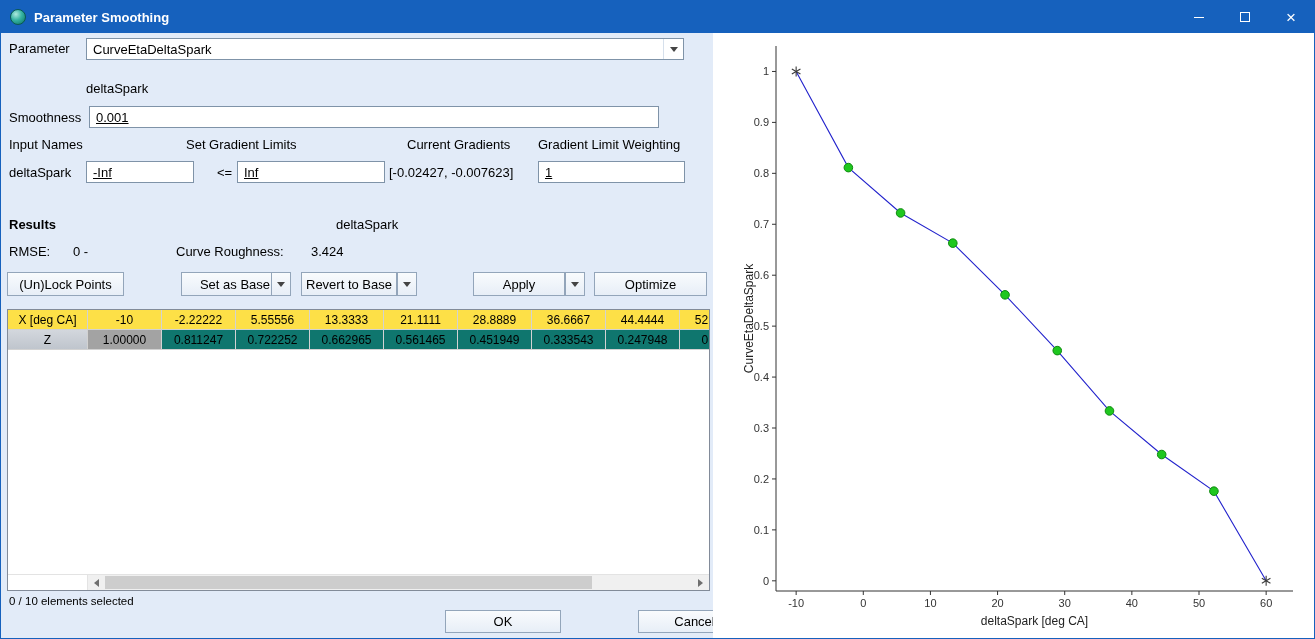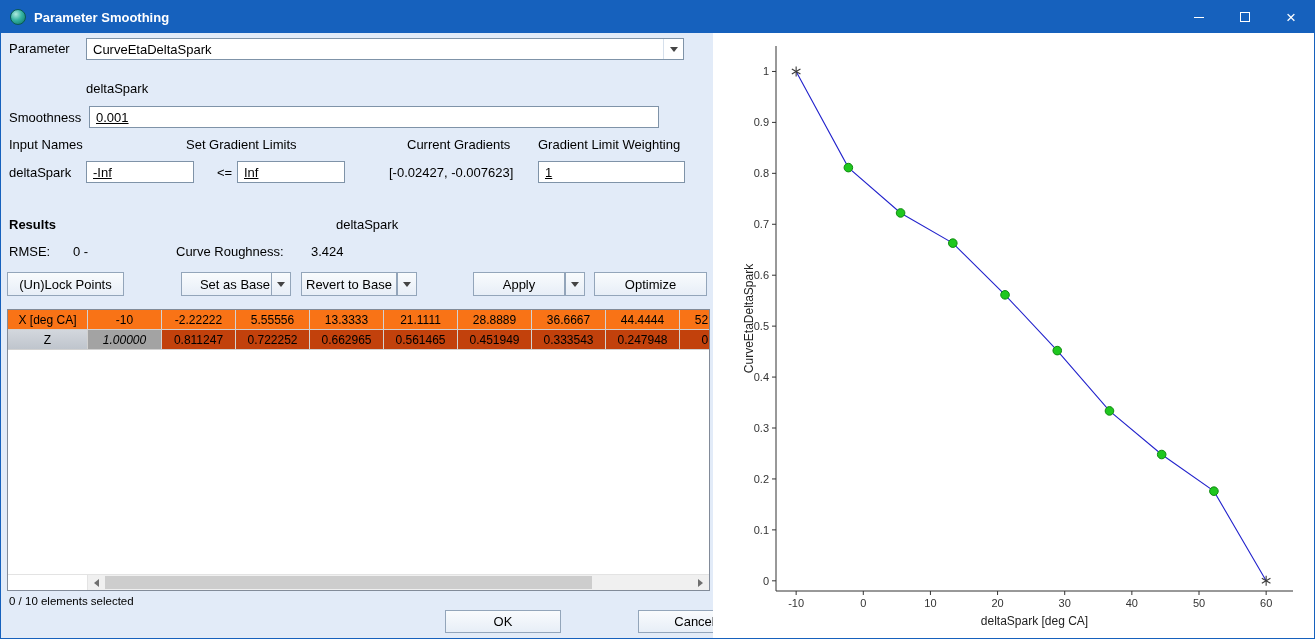--- a/index.html
+++ b/index.html
@@ -41,23 +41,23 @@
     font-family:"Liberation Sans",sans-serif;font-size:13px;cursor:default;
   }
   .btn-arrow{width:20px;}
   .footer-btn{height:23px;}
   
   .ptable{position:absolute;left:6px;top:276px;width:703px;height:282px;background:#fff;border:1px solid #828b99;overflow:hidden;}
   .trow{display:flex;height:20px;overflow:hidden;}
   .cell{flex:0 0 74px;border-right:1px solid #d2d2d2;border-bottom:1px solid #d2d2d2;
     display:flex;align-items:center;justify-content:center;font-size:12px;white-space:nowrap;overflow:hidden;}
   .rowhead{flex:0 0 80px;}
-  .head{background:#f97316;}
-  .val{background:#c2410c;}
-  .sel{background:#a3a3a3;font-style:italic;}
+  .head{background:#fde047;}
+  .val{background:#0f766e;}
+  .sel{background:#a3a3a3;}
   .zhead{background:linear-gradient(#d3d7dd,#bfc5cd);}
   .hscroll{position:absolute;left:0;right:0;bottom:0;height:16px;display:flex;border-top:1px solid #e3e3e3;background:#f0f0f0;}
   .hs-spacer{flex:0 0 80px;background:#fff;border-right:1px solid #e3e3e3;}
   .hs-arrow{flex:0 0 17px;display:flex;align-items:center;justify-content:center;background:#f0f0f0;}
   .hs-track{flex:1;position:relative;background:#f0f0f0;}
   .hs-thumb{position:absolute;left:0;top:1px;bottom:1px;width:487px;background:#cdcdcd;}
   .tri-left{width:0;height:0;border-top:4px solid transparent;border-bottom:4px solid transparent;border-right:5px solid #6f6f6f;}
   .tri-right{width:0;height:0;border-top:4px solid transparent;border-bottom:4px solid transparent;border-left:5px solid #6f6f6f;}
   .status{position:absolute;left:8px;top:562px;font-size:11.5px;}
   
@@ -100,21 +100,21 @@
   <input type="text" class="num" style="left: 88px; top: 73px; width: 570px;" value="0.001">
 
   <div class="lbl" style="left:8px;top:104px;">Input Names</div>
   <div class="lbl" style="left:185px;top:104px;">Set Gradient Limits</div>
   <div class="lbl" style="left:406px;top:104px;">Current Gradients</div>
   <div class="lbl" style="left:537px;top:104px;">Gradient Limit Weighting</div>
 
   <div class="lbl" style="left:8px;top:132px;">deltaSpark</div>
   <input type="text" class="num" style="left: 85px; top: 128px; width: 108px;" value="-Inf">
   <div class="lbl" style="left:216px;top:132px;">&lt;=</div>
-  <input type="text" class="num" style="left: 236px; top: 128px; width: 108px;" value="Inf">
+  <input type="text" class="num" style="left: 236px; top: 128px; width: 148px;" value="Inf">
   <div class="lbl" style="left:388px;top:132px;">[-0.02427, -0.007623]</div>
   <input type="text" class="num" style="left: 537px; top: 128px; width: 147px;" value="1">
 
   <div class="lbl bold" style="left:8px;top:184px;">Results</div>
   <div class="lbl" style="left:335px;top:184px;">deltaSpark</div>
 
   <div class="lbl" style="left:8px;top:211px;">RMSE:</div>
   <div class="lbl" style="left:72px;top:211px;">0 -</div>
   <div class="lbl" style="left:175px;top:211px;">Curve Roughness:</div>
   <div class="lbl" style="left:310px;top:211px;">3.424</div>

